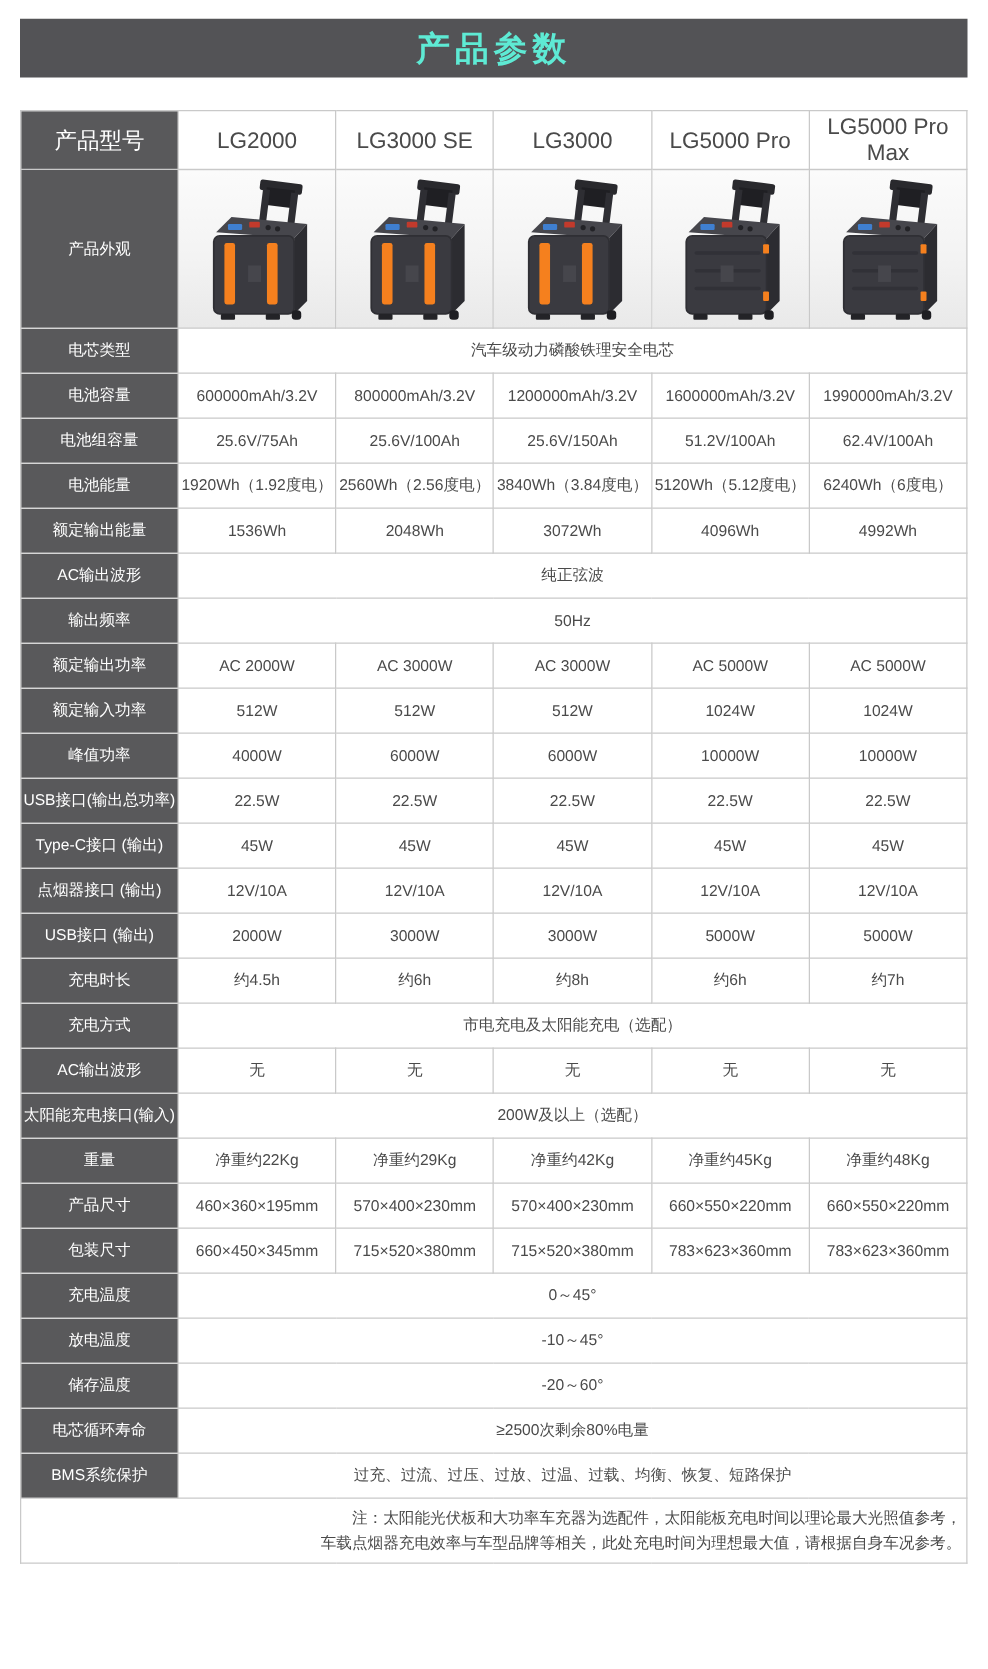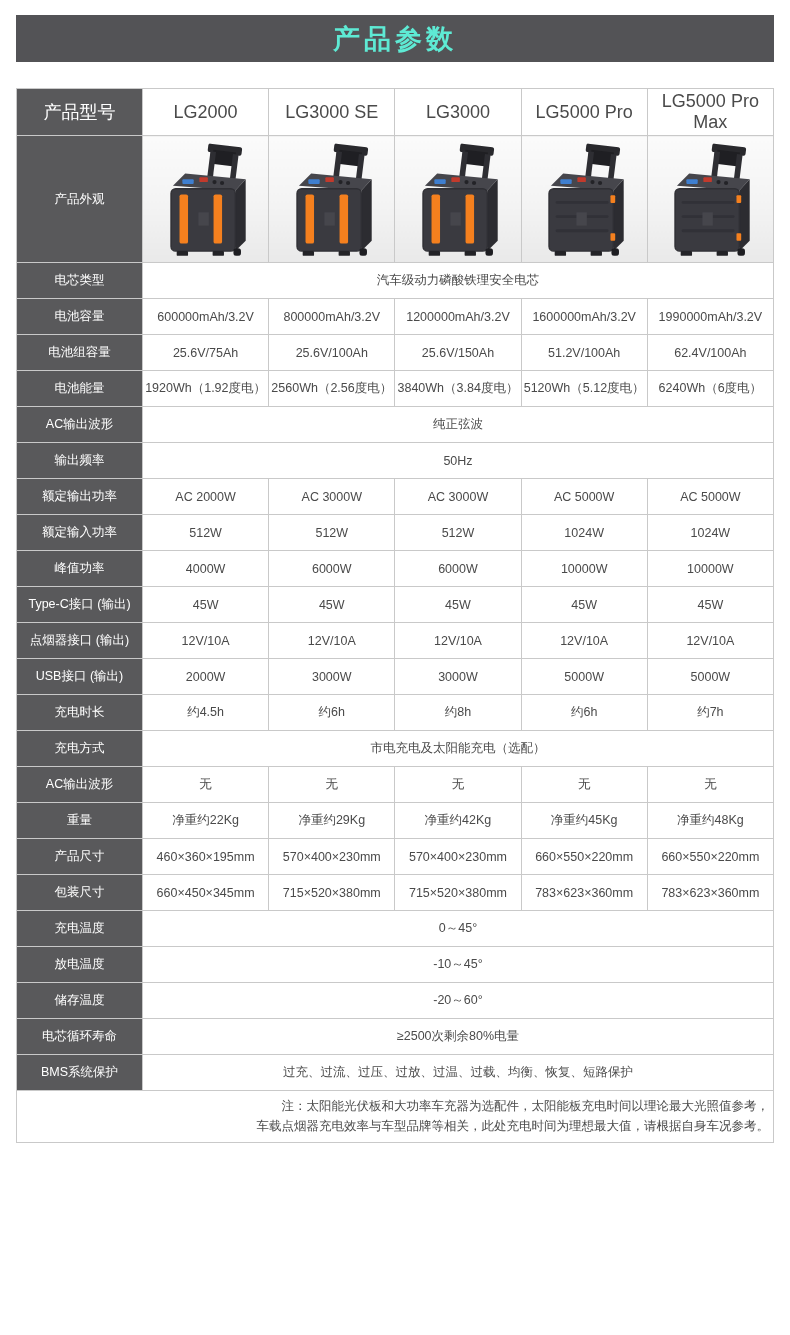--- a/index.html
+++ b/index.html
@@ -237,20 +237,28 @@
       </tr>
       <tr class="r-normal">
         <td class="label-cell">电池能量</td>
         <td>1920Wh（1.92度电）</td>
         <td>2560Wh（2.56度电）</td>
         <td>3840Wh（3.84度电）</td>
         <td>5120Wh（5.12度电）</td>
         <td>6240Wh（6度电）</td>
       </tr>
       <tr class="r-normal">
+        <td class="label-cell">额定输出能量</td>
+        <td>1536Wh</td>
+        <td>2048Wh</td>
+        <td>3072Wh</td>
+        <td>4096Wh</td>
+        <td>4992Wh</td>
+      </tr>
+      <tr class="r-normal">
         <td class="label-cell">AC输出波形</td>
         <td colspan="5">纯正弦波</td>
       </tr>
       <tr class="r-normal">
         <td class="label-cell">输出频率</td>
         <td colspan="5">50Hz</td>
       </tr>
       <tr class="r-normal">
         <td class="label-cell">额定输出功率</td>
         <td>AC 2000W</td>
@@ -269,20 +277,28 @@
       </tr>
       <tr class="r-normal">
         <td class="label-cell">峰值功率</td>
         <td>4000W</td>
         <td>6000W</td>
         <td>6000W</td>
         <td>10000W</td>
         <td>10000W</td>
       </tr>
       <tr class="r-normal">
+        <td class="label-cell">USB接口(输出总功率)</td>
+        <td>22.5W</td>
+        <td>22.5W</td>
+        <td>22.5W</td>
+        <td>22.5W</td>
+        <td>22.5W</td>
+      </tr>
+      <tr class="r-normal">
         <td class="label-cell">Type-C接口 (输出)</td>
         <td>45W</td>
         <td>45W</td>
         <td>45W</td>
         <td>45W</td>
         <td>45W</td>
       </tr>
       <tr class="r-normal">
         <td class="label-cell">点烟器接口 (输出)</td>
         <td>12V/10A</td>
@@ -313,20 +329,24 @@
       </tr>
       <tr class="r-normal">
         <td class="label-cell">AC输出波形</td>
         <td>无</td>
         <td>无</td>
         <td>无</td>
         <td>无</td>
         <td>无</td>
       </tr>
       <tr class="r-normal">
+        <td class="label-cell">太阳能充电接口(输入)</td>
+        <td colspan="5">200W及以上（选配）</td>
+      </tr>
+      <tr class="r-normal">
         <td class="label-cell">重量</td>
         <td>净重约22Kg</td>
         <td>净重约29Kg</td>
         <td>净重约42Kg</td>
         <td>净重约45Kg</td>
         <td>净重约48Kg</td>
       </tr>
       <tr class="r-normal">
         <td class="label-cell">产品尺寸</td>
         <td>460×360×195mm</td>

